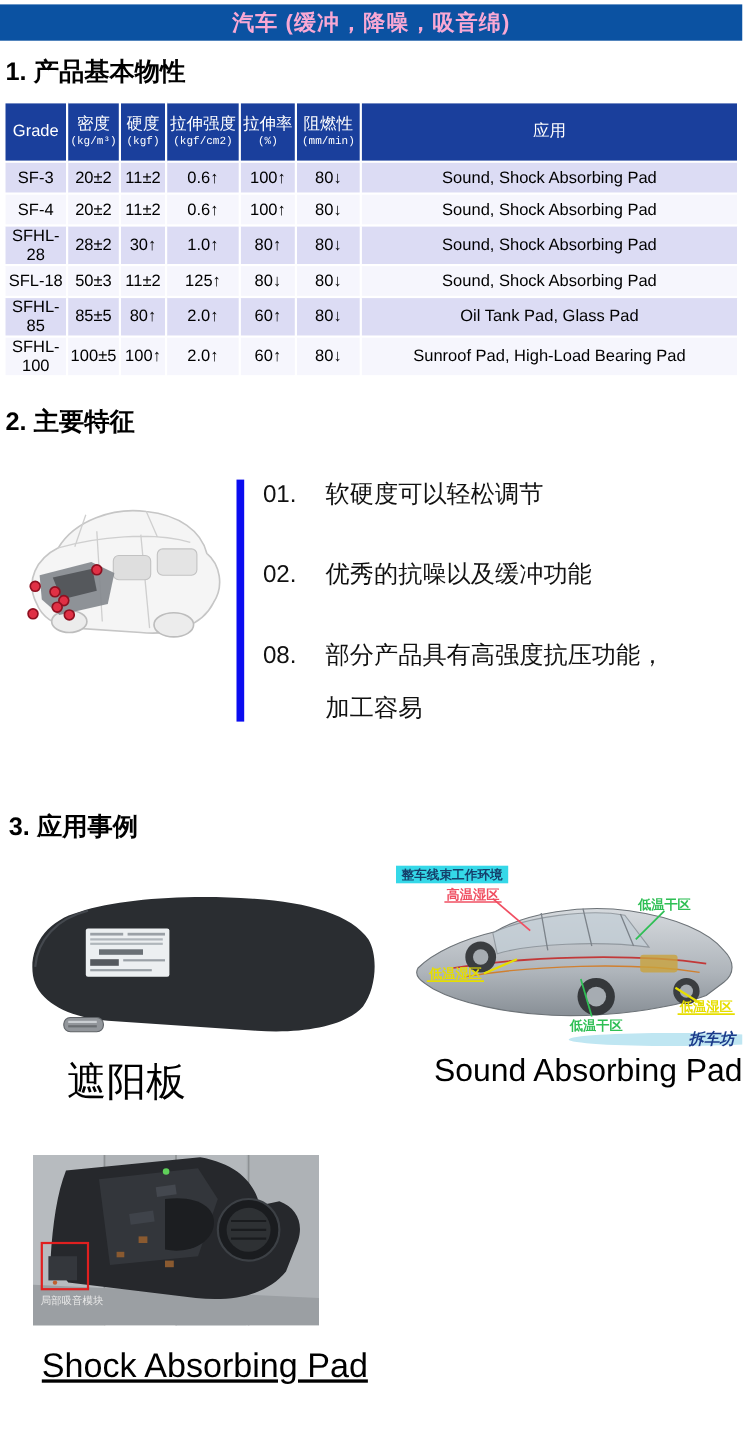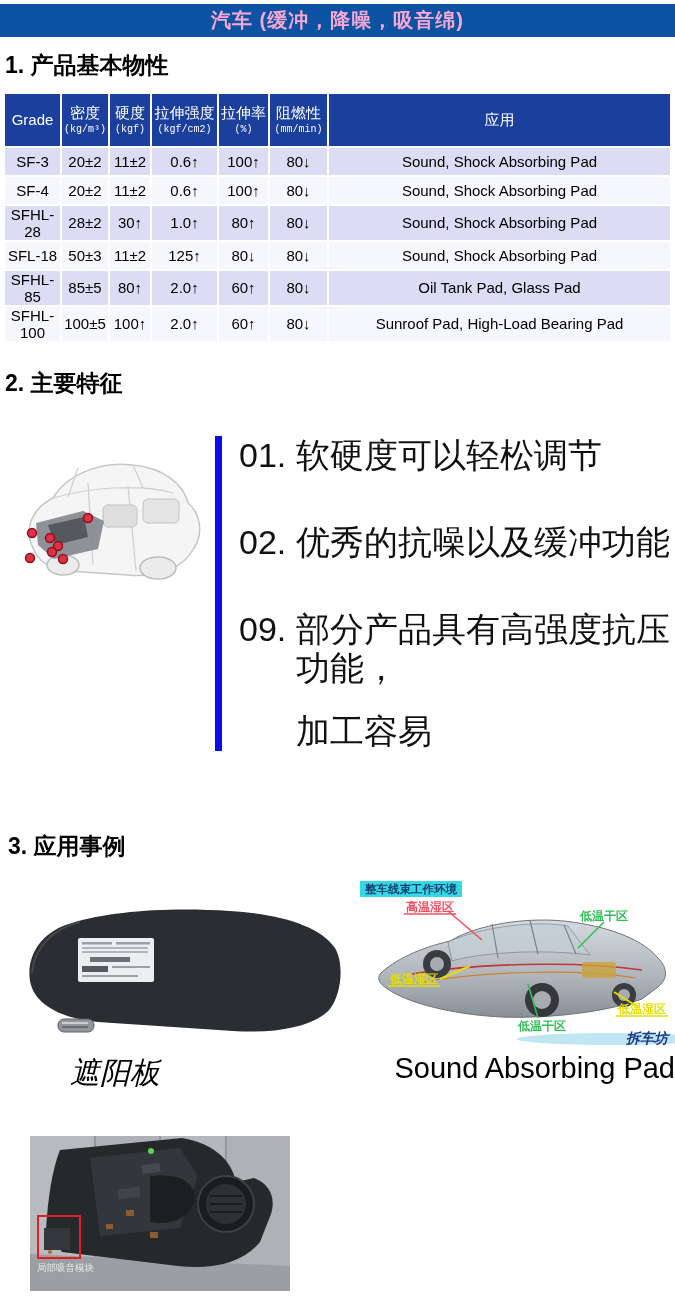--- a/index.html
+++ b/index.html
@@ -28,30 +28,30 @@
     height:54px; font-size:15px; line-height:1.3;
   }
   table.props thead th div:nth-child(2) { font-size:10px;font-family:Liberation Mono, monospace; }
   table.props tbody td { height:29px; font-size:15px; }
   table.props tbody tr:nth-child(odd)  td { background:#dcdcf4; }
   table.props tbody tr:nth-child(even) td { background:#f6f6fd; }
   
   .features { display:flex; margin-top:39px; }
   .car-sketch-box { width:215px; flex-shrink:0; padding:17px 0 0 8px; }
   .feature-list { border-left:7px solid #0a0cf0; padding-left:17px; }
-  .feature { display:flex; font-size:34px; line-height:1.15; margin-bottom:48px; color:#111; }
+  .feature { display:flex; font-size:22px; line-height:1.15; margin-bottom:48px; color:#111; }
   .feature:last-child { margin-bottom:0; }
   .feature .fnum { width:57px; flex-shrink:0; }
   .feature .fline2 { margin-top:23px; }
   
   .apps-row1 { display:flex; margin-top:18px; }
   .fig { display:flex; flex-direction:column; }
   .fig-visor { width:352px; flex-shrink:0; }
   .fig-visor svg { margin:25px 0 0 20px; }
-  .fig-visor .caption { width:190px; margin:8px 0 0 20px; text-align:center; font-size:30px;font-style:italic; }
+  .fig-visor .caption { width:190px; margin:8px 0 0 20px; text-align:center; font-size:36px; }
   .fig-sound { width:323px; }
   .fig-sound .caption { text-align:right; font-size:29px; margin-top:4px; }
   .apps-row2 { margin:42px 0 0 30px; }
   .apps-row2 .caption { font-size:31px; margin:14px 0 0 8px;text-decoration:underline; }
   .caption { color:#000; }
 </style>
 </head>
 <body>
 
 <div>
@@ -191,21 +191,21 @@
             <div>软硬度可以轻松调节</div>
           </span>
         </div>
         <div class="feature">
           <span class="fnum">02.</span>
           <span class="ftext">
             <div>优秀的抗噪以及缓冲功能</div>
           </span>
         </div>
         <div class="feature">
-          <span class="fnum">09.</span>
+          <span class="fnum">08.</span>
           <span class="ftext">
             <div>部分产品具有高强度抗压功能，</div>
             <div class="fline2">加工容易</div>
           </span>
         </div>
       </div>
   </div>
 
   <h2 class="section" id="s3-heading">3. 应用事例</h2>
 

